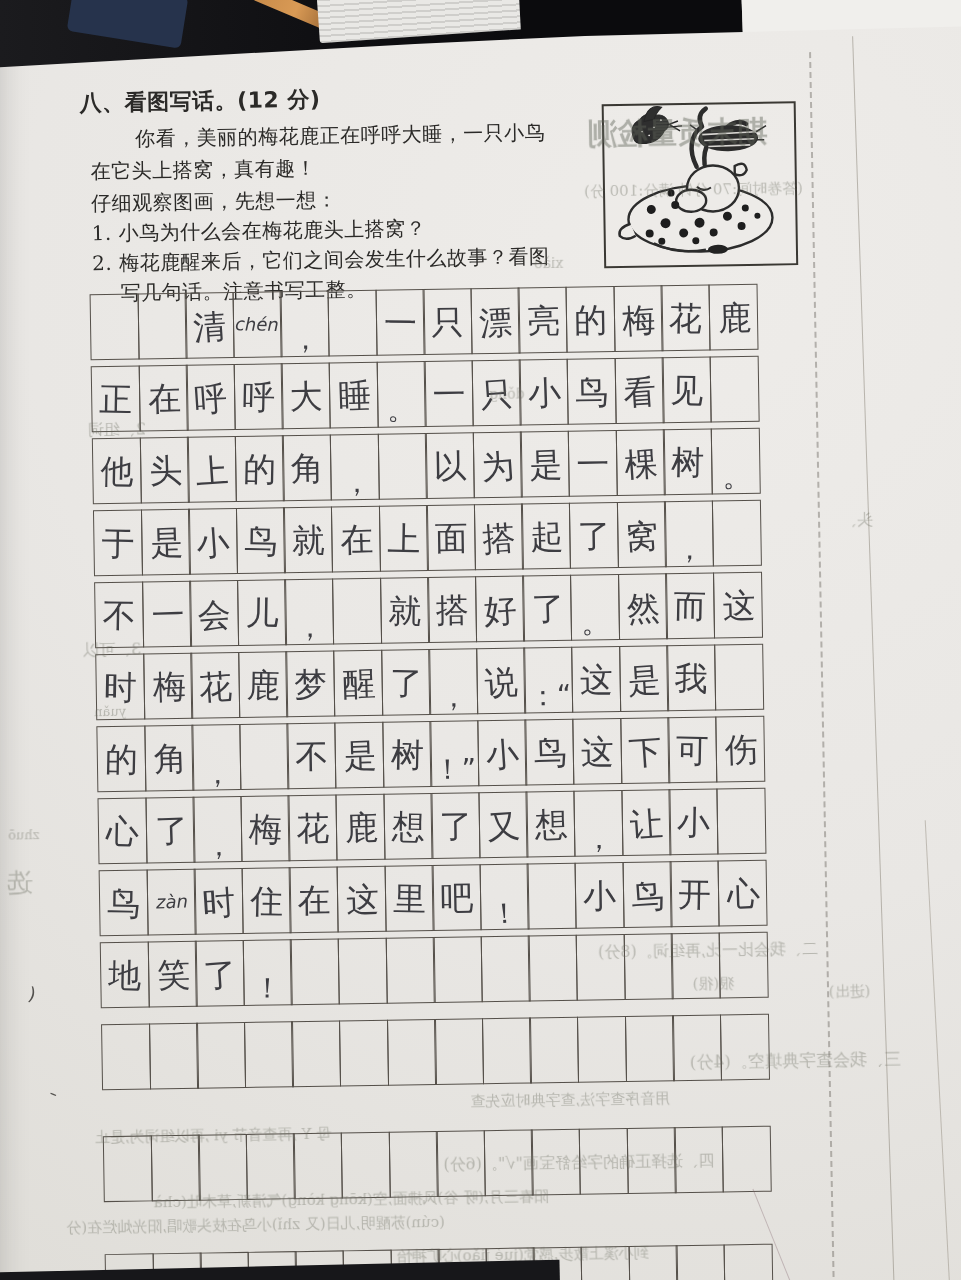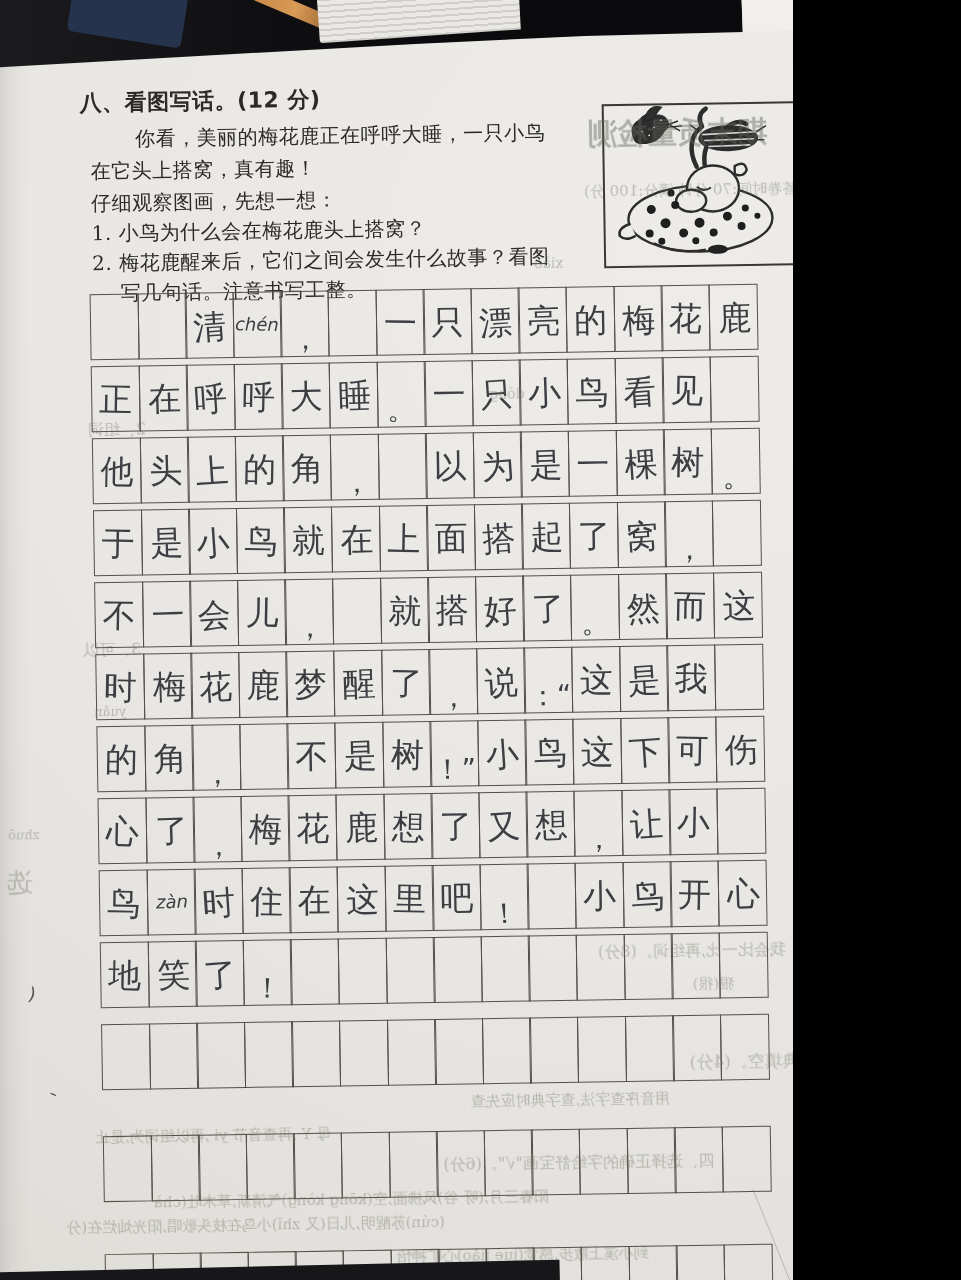--- a/index.html
+++ b/index.html
@@ -1,16 +1,16 @@
 <!DOCTYPE html>
 <html><head>
 <meta charset="utf-8">
 <style>
   html,body{margin:0;padding:0;background:#000;}
-  .scene{position:relative;width:793px;height:1280px;overflow:hidden;
+  .scene{position:relative;width:961px;height:1280px;overflow:hidden;
          font-family:"DejaVu Sans",sans-serif;background:#141416;}
 
   
   .desk{position:absolute;inset:0;background:linear-gradient(90deg,#1b1b1e,#0f0f12 35%,#0a0a0c 62%,#232225);}
   .desk-item{position:absolute;}
   .navy-obj{left:70px;top:-12px;width:115px;height:52px;background:#26334c;transform:rotate(9deg);border-radius:6px;}
   .pencil{left:188px;top:-10px;width:158px;height:15px;background:linear-gradient(90deg,#7a4a22,#c08445 30%,#d99a55 70%,#8a5a2c);transform:rotate(23deg);border-radius:7px;}
   .pages-left{left:318px;top:-14px;width:268px;height:48px;background:repeating-linear-gradient(180deg,#e9e8e5 0 4px,#cfcecb 4px 6px);transform:rotate(-4deg);border-radius:3px;}
   .dark-blob{left:520px;top:-18px;width:250px;height:58px;background:#0b0b0d;transform:rotate(-3deg);border-radius:8px;}
   .pages-right{left:742px;top:-16px;width:250px;height:50px;background:#f0efec;transform:rotate(-2deg);box-shadow:0 2px 0 #c9c8c5;}

